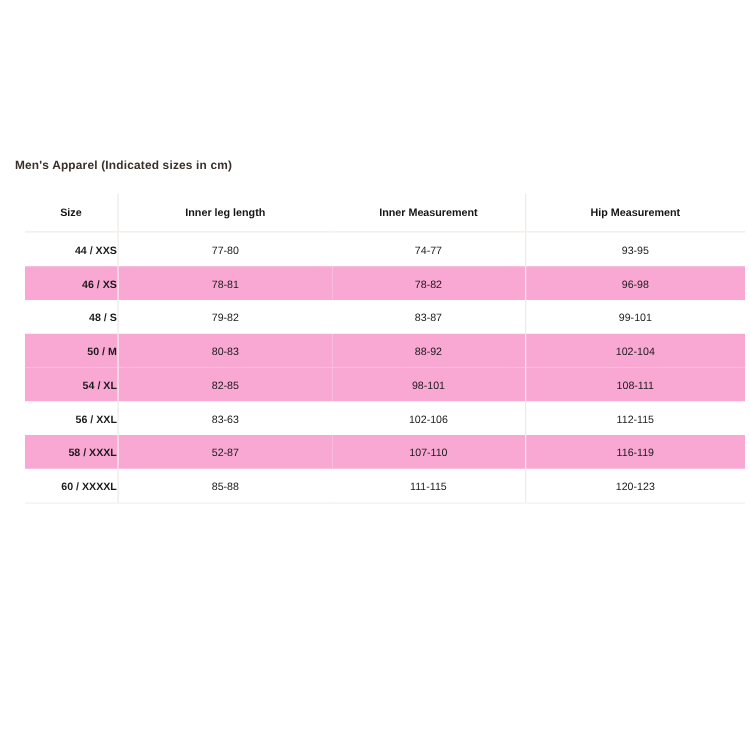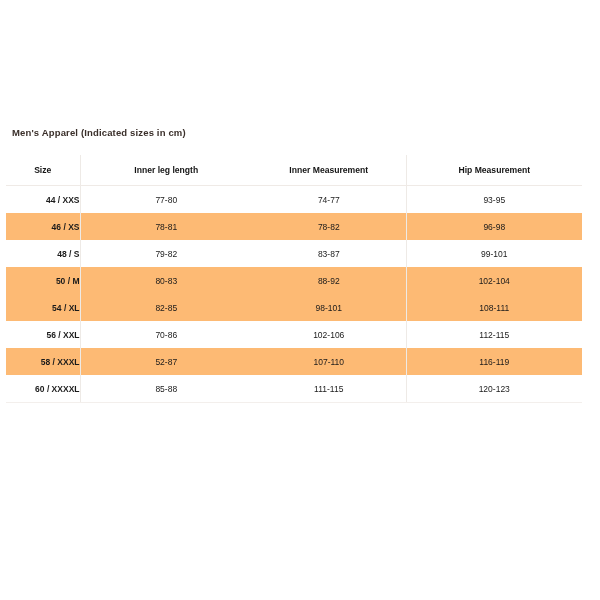--- a/index.html
+++ b/index.html
@@ -27,21 +27,21 @@
     top: 127px;
     font-size: 9.5px;
     font-weight: bold;
     color: #3a2f2a;
     letter-spacing: 0.15px;
     white-space: nowrap;
   }
 
   .table-wrap {
     position: absolute;
-    left: 6px;
+    left: 20px;
     top: 155px;
     width: 576px;
   }
 
   table.size-table {
     border-collapse: collapse;
     width: 576px;
     table-layout: fixed;
   }
 
@@ -75,21 +75,21 @@
   table.size-table td.divider {
     border-left: 1px solid #eeeae6;
   }
 
   table.size-table tbody td.col-size {
     font-weight: bold;
     text-align: right;
   }
 
   table.size-table tbody tr.stripe td {
-    background: #fdba74;
+    background: #f9a8d4;
   }
 
   table.size-table tbody tr:last-child td {
     border-bottom: 1px solid #f3efec;
   }
 </style>
 </head>
 <body>
 
 <div class="page">
@@ -138,21 +138,21 @@
             <td class="divider">102-104</td>
           </tr>
           <tr class="stripe">
             <td class="col-size ">54 / XL</td>
             <td class="divider">82-85</td>
             <td class="">98-101</td>
             <td class="divider">108-111</td>
           </tr>
           <tr>
             <td class="col-size ">56 / XXL</td>
-            <td class="divider">70-86</td>
+            <td class="divider">83-63</td>
             <td class="">102-106</td>
             <td class="divider">112-115</td>
           </tr>
           <tr class="stripe">
             <td class="col-size ">58 / XXXL</td>
             <td class="divider">52-87</td>
             <td class="">107-110</td>
             <td class="divider">116-119</td>
           </tr>
           <tr>

